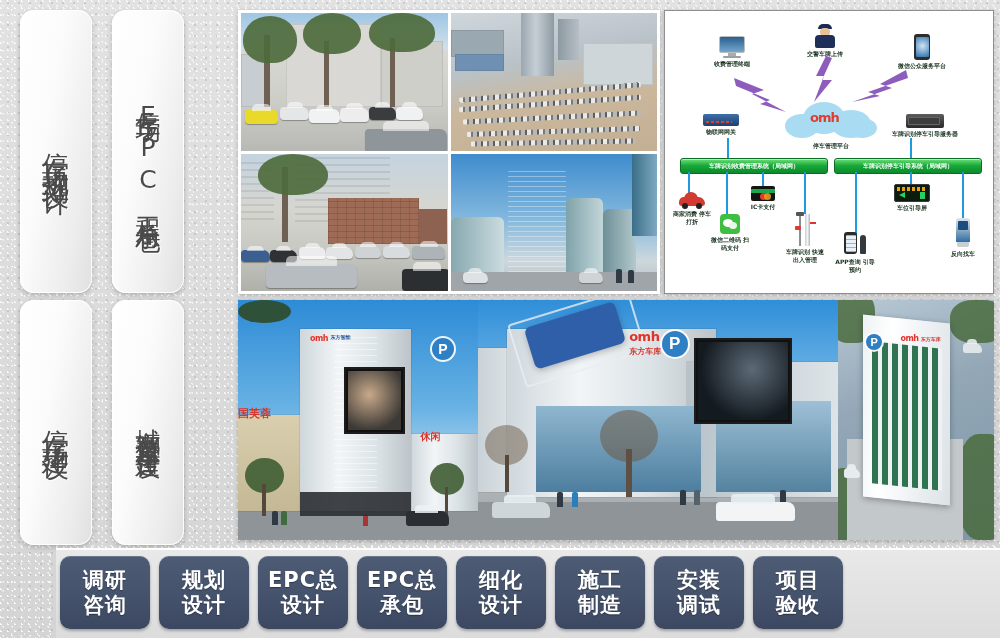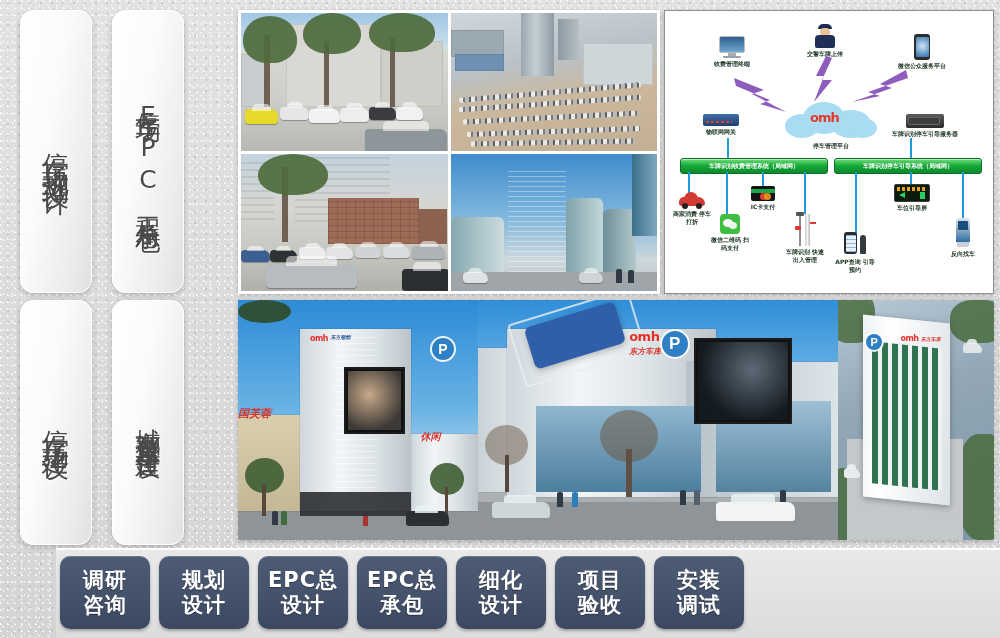--- a/index.html
+++ b/index.html
@@ -205,21 +205,21 @@
   .glassband{position:absolute;background:linear-gradient(180deg,#9fd0e8,#5b93bb);
     background-image:repeating-linear-gradient(0deg,rgba(255,255,255,.45) 0 1px,transparent 1px 6px);}
   .pmark{position:absolute;border-radius:50%;background:#2f7fc4;color:#fff;
     display:flex;align-items:center;justify-content:center;font-weight:bold;
     font-family:"Liberation Sans",sans-serif;box-shadow:0 0 0 2px rgba(255,255,255,.9);}
   .billboard{position:absolute;background:#111;border:2px solid #1c1c1c;overflow:hidden;}
   .billboard .inner{position:absolute;inset:2px;
     background:radial-gradient(circle at 60% 35%,#5d6a76,#131a20 70%);}
   .logo-omh{position:absolute;color:#e2332a;font-weight:bold;letter-spacing:-.5px;
     font-family:"DejaVu Sans",sans-serif;}
-  .redsign{position:absolute;color:#d6352b;font-weight:bold;font-family:"DejaVu Sans",sans-serif;font-style:italic;}
+  .redsign{position:absolute;color:#d6352b;font-weight:bold;font-family:"DejaVu Sans",sans-serif;}
   .ptree{position:absolute;}
   .ptree .tk{position:absolute;left:45%;bottom:0;width:10%;height:55%;background:#55483b;}
   .ptree .cn{position:absolute;left:0;top:0;width:100%;height:60%;border-radius:50%;background:#3f5d33;opacity:.9;}
   .person{position:absolute;background:#2f3a44;border-radius:2px 2px 0 0;}
   .wcar{position:absolute;border-radius:4px 8px 3px 3px;}
   .wcar:after{content:"";position:absolute;left:20%;right:25%;top:-40%;height:50%;
     border-radius:4px 4px 0 0;background:rgba(235,242,246,.85);}
 
   
   .aerialbg{position:absolute;inset:0;background:linear-gradient(160deg,#b9c9d6 0%,#93a7b6 40%,#7f97a8 100%);}
@@ -599,21 +599,24 @@
       <div class="pbtn">
         <span><span>EPC总</span><br><span>设计</span></span>
       </div>
       <div class="pbtn">
         <span><span>EPC总</span><br><span>承包</span></span>
       </div>
       <div class="pbtn">
         <span><span>细化</span><br><span>设计</span></span>
       </div>
       <div class="pbtn">
+        <span><span>施工</span><br><span>制造</span></span>
+      </div>
+      <div class="pbtn">
+        <span><span>安装</span><br><span>调试</span></span>
+      </div>
+      <div class="pbtn">
         <span><span>项目</span><br><span>验收</span></span>
       </div>
-      <div class="pbtn">
-        <span><span>安装</span><br><span>调试</span></span>
-      </div>
     </div>
   </div>
 
 </div>
 
 </body></html>

